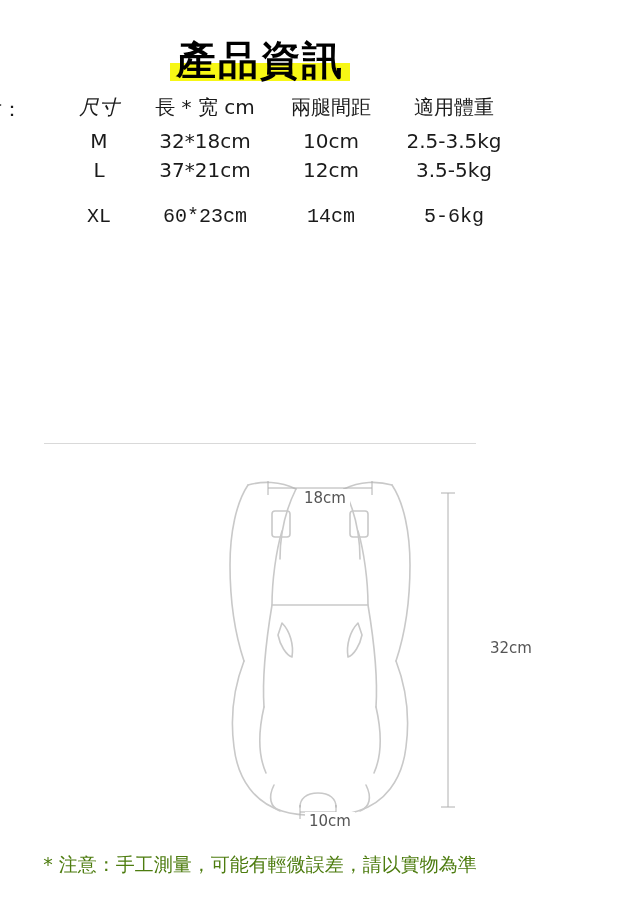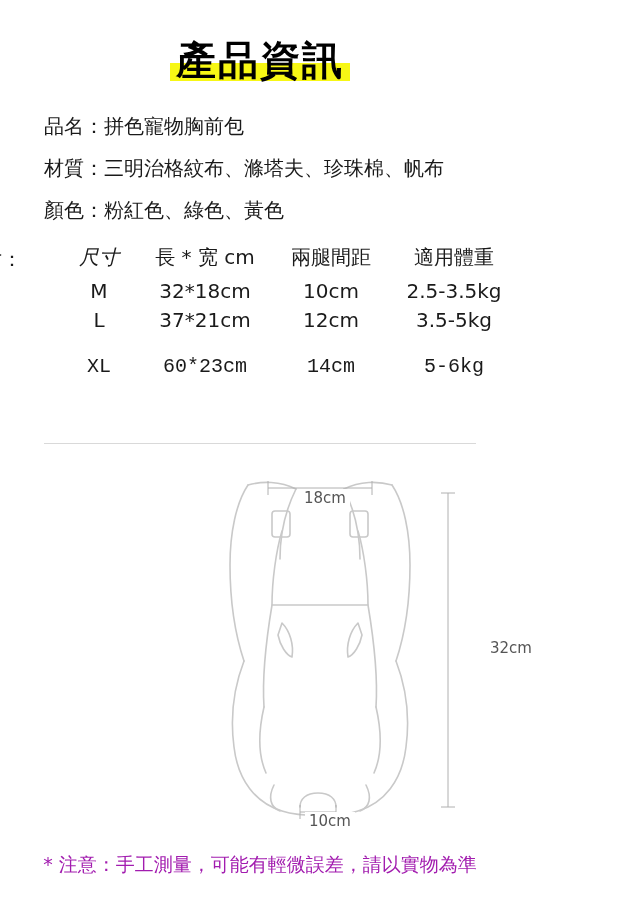--- a/index.html
+++ b/index.html
@@ -123,46 +123,35 @@
   .lbl-height { left: 486px; top: 639px; }
   .lbl-bottom { left: 305px; top: 812px; }
   
   .footnote {
     position: absolute;
     left: 0;
     right: 0;
     top: 852px;
     text-align: center;
     font-size: 19px;
-    color: #a21caf;
+    color: #4d7c0f;
   }
 </style>
 </head>
 <body>
 
 <div class="page">
 
   <div class="title-wrap">
     <div class="title">
       <span class="title-highlight"></span>
       <span class="title-text">產品資訊</span>
     </div>
   </div>
 
-  <div class="specs">
-    <div class="spec-row">
-      <span class="spec-label">品名：</span><span class="spec-value">拼色寵物胸前包</span>
-    </div>
-    <div class="spec-row">
-      <span class="spec-label">材質：</span><span class="spec-value">三明治格紋布、滌塔夫、珍珠棉、帆布</span>
-    </div>
-    <div class="spec-row">
-      <span class="spec-label">顏色：</span><span class="spec-value">粉紅色、綠色、黃色</span>
-    </div>
-  </div>
 
   <div class="size-block">
     <div class="size-caption">適用尺寸：</div>
     <table class="size-table">
       <thead>
         <tr>
           <th class="col-size">尺寸</th>
           <th class="col-dim">長 * 宽 cm</th>
           <th class="col-gap">兩腿間距</th>
           <th class="col-weight">適用體重</th>

